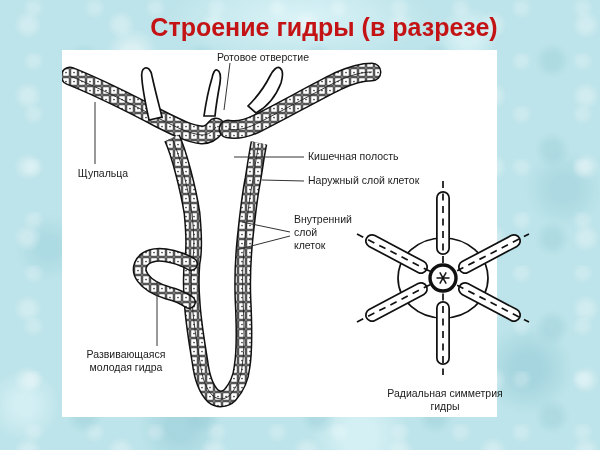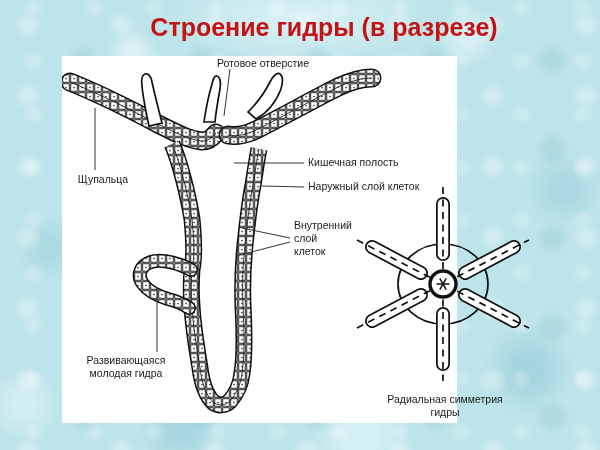--- a/index.html
+++ b/index.html
@@ -26,21 +26,21 @@
       radial-gradient(circle at 55% 15%, rgba(255,255,255,.22) 4px, rgba(255,255,255,0) 11px);
     background-size:93px 71px, 117px 89px, 61px 53px;
   }
   .slide-title{
     position:absolute;top:13px;left:0;width:100%;
     text-align:center;font-size:25px;font-weight:bold;color:#c41315;
     letter-spacing:0px;
     padding-left:24px;
   }
   .panel{
-    position:absolute;left:62px;top:56px;width:395px;height:367px;
+    position:absolute;left:62px;top:50px;width:435px;height:367px;
     background:#ffffff;
   }
   svg{display:block;}
   svg text{font-family:"Liberation Sans",sans-serif;fill:#1b1b1b;font-size:10.5px;}
 </style>
 </head>
 <body>
 
 <div class="bubbles"></div>
 

